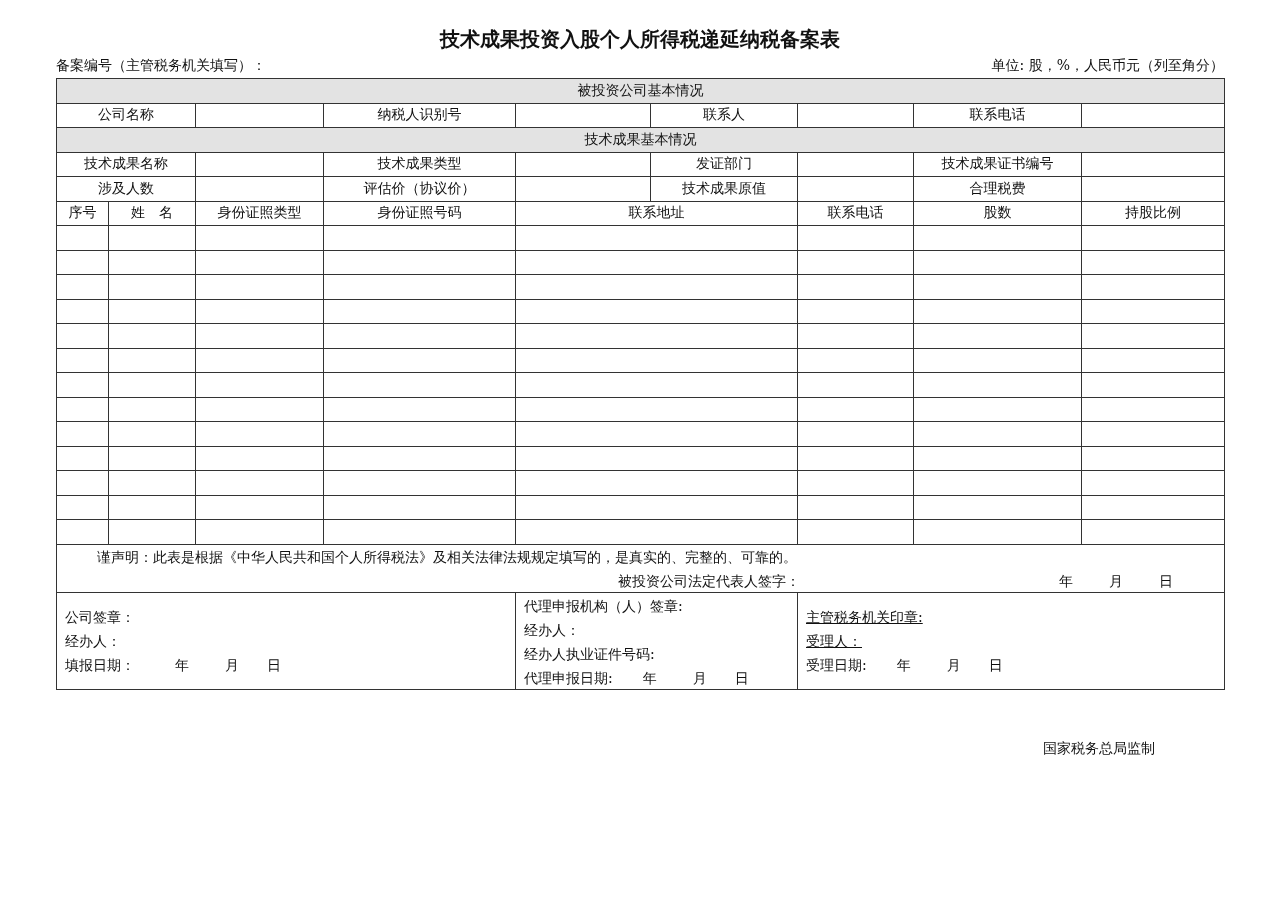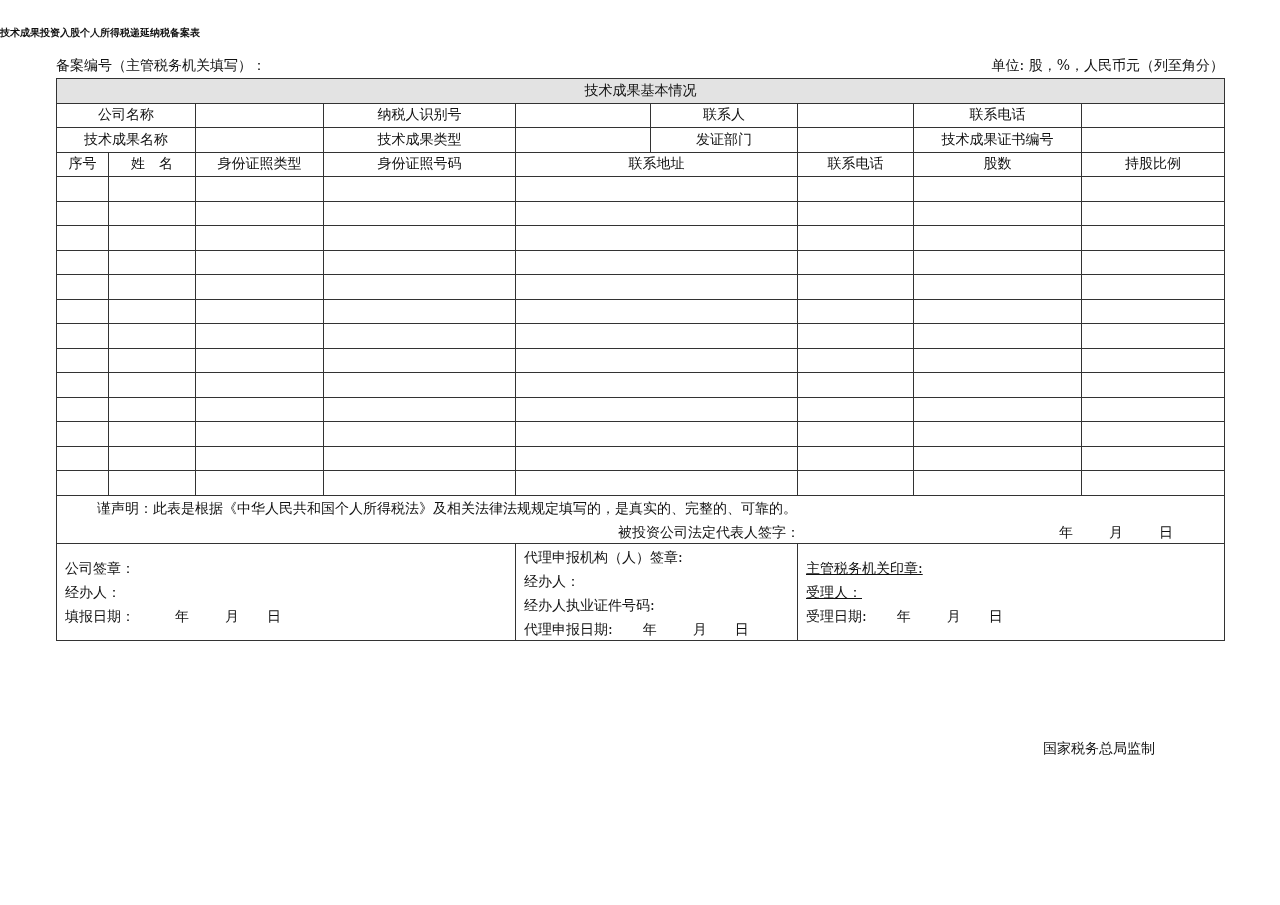--- a/index.html
+++ b/index.html
@@ -1,19 +1,19 @@
 <!DOCTYPE html>
 <html><head>
 <meta charset="utf-8">
 <style>
   html, body { margin:0; padding:0; background:#ffffff; }
   body { width:1280px; height:905px; position:relative; overflow:hidden;
          font-family:"DejaVu Serif","Liberation Serif",serif; color:#111; }
-  .title { position:absolute; left:0; width:1280px; top:26px; 
-           font-family:"DejaVu Sans","Liberation Sans",sans-serif; font-weight:bold; font-size:10px; }
+  .title { position:absolute; left:0; width:1280px; top:26px; text-align:center;
+           font-family:"DejaVu Sans","Liberation Sans",sans-serif; font-weight:bold; font-size:20px; }
   .filing-no { position:absolute; left:56px; top:57px; font-size:14px; }
   .unit { position:absolute; right:56px; top:57px; font-size:14px; }
   table.form { position:absolute; left:56px; top:78px; width:1168px; border-collapse:collapse; table-layout:fixed; }
   table.form td { border:1px solid #333; height:23.5px; padding:0; font-size:14px; text-align:center; vertical-align:middle; white-space:nowrap; overflow:hidden; }
   table.form td.section { background:#e3e3e3; font-family:"DejaVu Sans","Liberation Sans",sans-serif; font-size:14px; }
   table.form tr.blank td { height:23.5px; }
   td.decl { text-align:right; height:47px !important; position:relative; }
   .decl-line1 { position:absolute; left:40px; top:4px; }
   .decl-line2 { position:absolute; left:561px; top:28px; }
   .decl-date { position:absolute; left:1002px; top:28px; word-spacing:0; }
@@ -37,45 +37,58 @@
       <col style="width:128px">
       <col style="width:192px">
     <col style="width:135px">
       <col style="width:147px">
       <col style="width:116px">
       <col style="width:168px">
       <col style="width:143px">
   </colgroup>
 
   <tbody>
+      <tr>
+        <td class="section" colspan="9">被投资公司基本情况</td>
+      </tr>
+  <tr>
+    <td colspan="2">公司名称</td>
+    <td></td>
+    <td>纳税人识别号</td>
+    <td></td>
+    <td>联系人</td>
+    <td></td>
+    <td>联系电话</td>
+    <td></td>
+  </tr>
+
   <tr>
         <td class="section" colspan="9">技术成果基本情况</td>
       </tr>
-
-  <tr>
-    <td colspan="2">公司名称</td>
-    <td></td>
-    <td>纳税人识别号</td>
-    <td></td>
-    <td>联系人</td>
-    <td></td>
-    <td>联系电话</td>
-    <td></td>
-  </tr>
   <tr>
     <td colspan="2">技术成果名称</td>
     <td></td>
     <td>技术成果类型</td>
     <td></td>
     <td>发证部门</td>
     <td></td>
     <td>技术成果证书编号</td>
     <td></td>
   </tr>
 
+  <tr>
+    <td colspan="2">涉及人数</td>
+    <td></td>
+    <td>评估价（协议价）</td>
+    <td></td>
+    <td>技术成果原值</td>
+    <td></td>
+    <td>合理税费</td>
+    <td></td>
+  </tr>
 
   <tr>
     <td>序号</td>
     <td>姓　名</td>
     <td>身份证照类型</td>
     <td>身份证照号码</td>
     <td colspan="2">联系地址</td>
     <td>联系电话</td>
     <td>股数</td>
     <td>持股比例</td>

